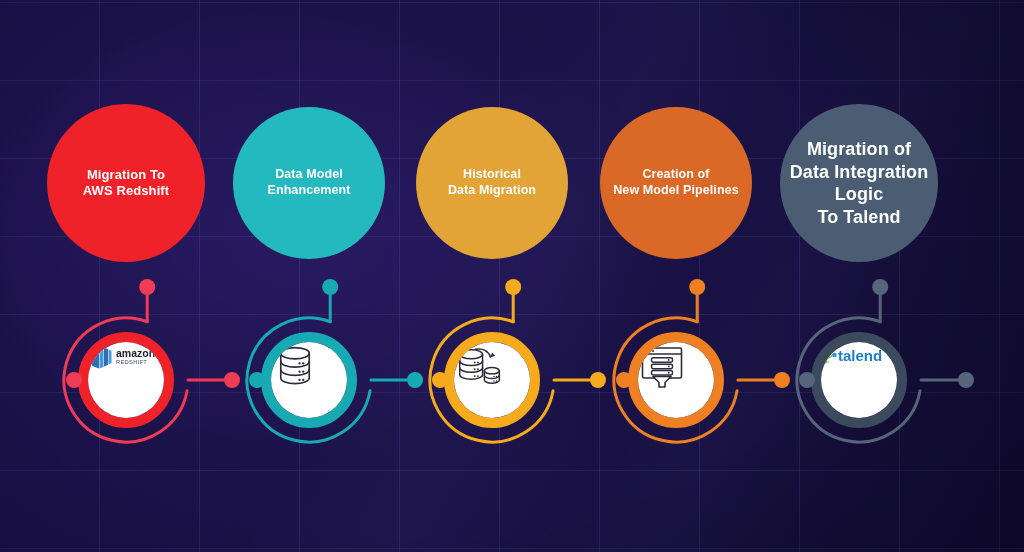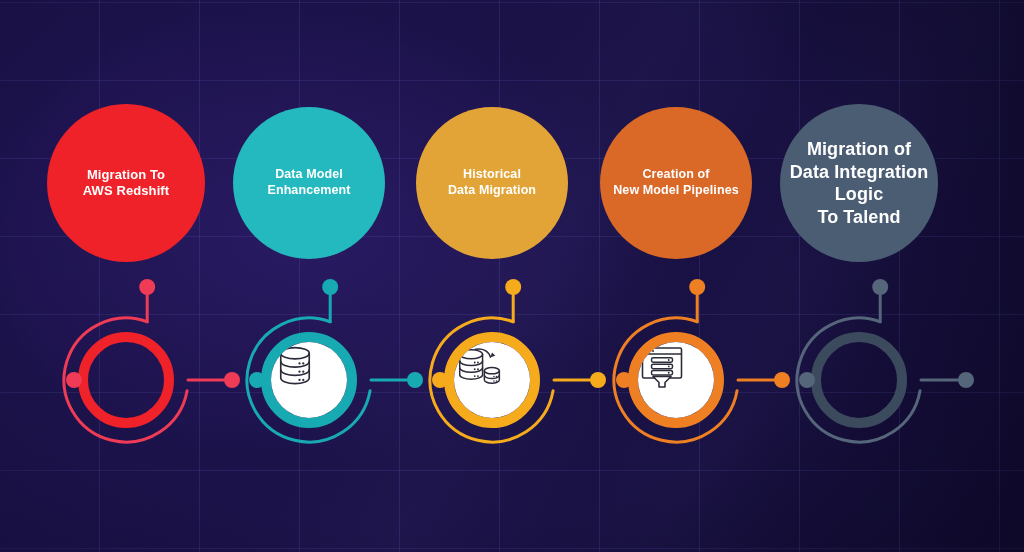--- a/index.html
+++ b/index.html
@@ -102,20 +102,34 @@
 
   <svg width="1024" height="552" viewBox="0 0 1024 552" style="position: absolute; left: 0px; top: 0px; pointer-events: none;">
       <circle cx="126" cy="380" r="43" fill="none" stroke="#ee2228" stroke-width="10"></circle>
       <path d="M 187.0580806867569 390.76618701534966 A 62 62 0 1 1 147.20524888619144 321.7390575112737" fill="none" stroke="#ef3b55" stroke-width="3" stroke-linecap="round"></path>
       <path d="M 147.20524888619144 321.7390575112737 L 147.20524888619144 295" fill="none" stroke="#ef3b55" stroke-width="3" stroke-linecap="round"></path>
       <circle cx="147.20524888619144" cy="287" r="8" fill="#ef3b55"></circle>
       <circle cx="74" cy="380" r="8" fill="#ef3b55"></circle>
       <path d="M 188 380 L 224 380" fill="none" stroke="#ef3b55" stroke-width="3" stroke-linecap="round"></path>
       <circle cx="232" cy="380" r="8" fill="#ef3b55"></circle>
     </svg>
+    <div class="node" style="left: 34px; top: 288px; height: 184px; width: 184px;">
+    <div class="disc" style="height: 76px; width: 76px; left: 54px; top: 54px;">
+      <svg class="logo-img" width="56" height="30" viewBox="0 0 112 60">
+        <g>
+          <path d="M8 12 L22 7 L22 53 L8 48 Z" fill="#2f6fb8"></path>
+          <path d="M23 7 L31 10 L31 50 L23 53 Z" fill="#4a9ad8"></path>
+          <path d="M32 11 L40 14 L40 46 L32 49 Z" fill="#2f6fb8"></path>
+          <path d="M41 15 L47 18 L47 42 L41 45 Z" fill="#4a9ad8"></path>
+        </g>
+        <text x="56" y="29" font-family="Liberation Sans, sans-serif" font-size="21" font-weight="bold" fill="#22252b">amazon</text>
+        <text x="56" y="44" font-family="Liberation Sans, sans-serif" font-size="11.5" letter-spacing="0.6" fill="#4a4f58">REDSHIFT</text>
+      </svg>
+    </div>
+  </div>
 
   <svg width="1024" height="552" viewBox="0 0 1024 552" style="position: absolute; left: 0px; top: 0px; pointer-events: none;">
       <circle cx="309" cy="380" r="43" fill="none" stroke="#17aab2" stroke-width="10"></circle>
       <path d="M 370.0580806867569 390.76618701534966 A 62 62 0 1 1 330.20524888619144 321.7390575112737" fill="none" stroke="#17aab2" stroke-width="3" stroke-linecap="round"></path>
       <path d="M 330.20524888619144 321.7390575112737 L 330.20524888619144 295" fill="none" stroke="#17aab2" stroke-width="3" stroke-linecap="round"></path>
       <circle cx="330.20524888619144" cy="287" r="8" fill="#17aab2"></circle>
       <circle cx="257" cy="380" r="8" fill="#17aab2"></circle>
       <path d="M 371 380 L 407 380" fill="none" stroke="#17aab2" stroke-width="3" stroke-linecap="round"></path>
       <circle cx="415" cy="380" r="8" fill="#17aab2"></circle>
     </svg>
@@ -217,13 +231,32 @@
 
   <svg width="1024" height="552" viewBox="0 0 1024 552" style="position: absolute; left: 0px; top: 0px; pointer-events: none;">
       <circle cx="859" cy="380" r="43" fill="none" stroke="#3c4a5e" stroke-width="10"></circle>
       <path d="M 920.0580806867569 390.76618701534966 A 62 62 0 1 1 880.2052488861914 321.7390575112737" fill="none" stroke="#55657a" stroke-width="3" stroke-linecap="round"></path>
       <path d="M 880.2052488861914 321.7390575112737 L 880.2052488861914 295" fill="none" stroke="#55657a" stroke-width="3" stroke-linecap="round"></path>
       <circle cx="880.2052488861914" cy="287" r="8" fill="#55657a"></circle>
       <circle cx="807" cy="380" r="8" fill="#55657a"></circle>
       <path d="M 921 380 L 958 380" fill="none" stroke="#55657a" stroke-width="3" stroke-linecap="round"></path>
       <circle cx="966" cy="380" r="8" fill="#55657a"></circle>
     </svg>
+    <div class="node" style="left: 767px; top: 288px; height: 184px; width: 184px;">
+    <div class="disc" style="height: 76px; width: 76px; left: 54px; top: 54px;">
+      <svg class="logo-img" width="58" height="26" viewBox="0 0 116 52">
+        <g stroke="#7ac143" stroke-width="2.4" fill="none" stroke-linecap="round">
+          <path d="M10 16 L24 26"></path>
+          <path d="M10 36 L24 26"></path>
+          <path d="M4 12 L16 12"></path>
+          <path d="M4 40 L16 40"></path>
+        </g>
+        <g fill="#7ac143">
+          <circle cx="9" cy="12" r="3"></circle>
+          <circle cx="9" cy="40" r="3"></circle>
+          <circle cx="4" cy="26" r="2.6"></circle>
+        </g>
+        <circle cx="27" cy="26" r="4.6" fill="#2f9ad6"></circle>
+        <text x="34" y="38" font-family="Liberation Sans, sans-serif" font-size="30" font-weight="bold" fill="#1f7fc4">talend</text>
+      </svg>
+    </div>
+  </div>
 </div>
 
 </body></html>

